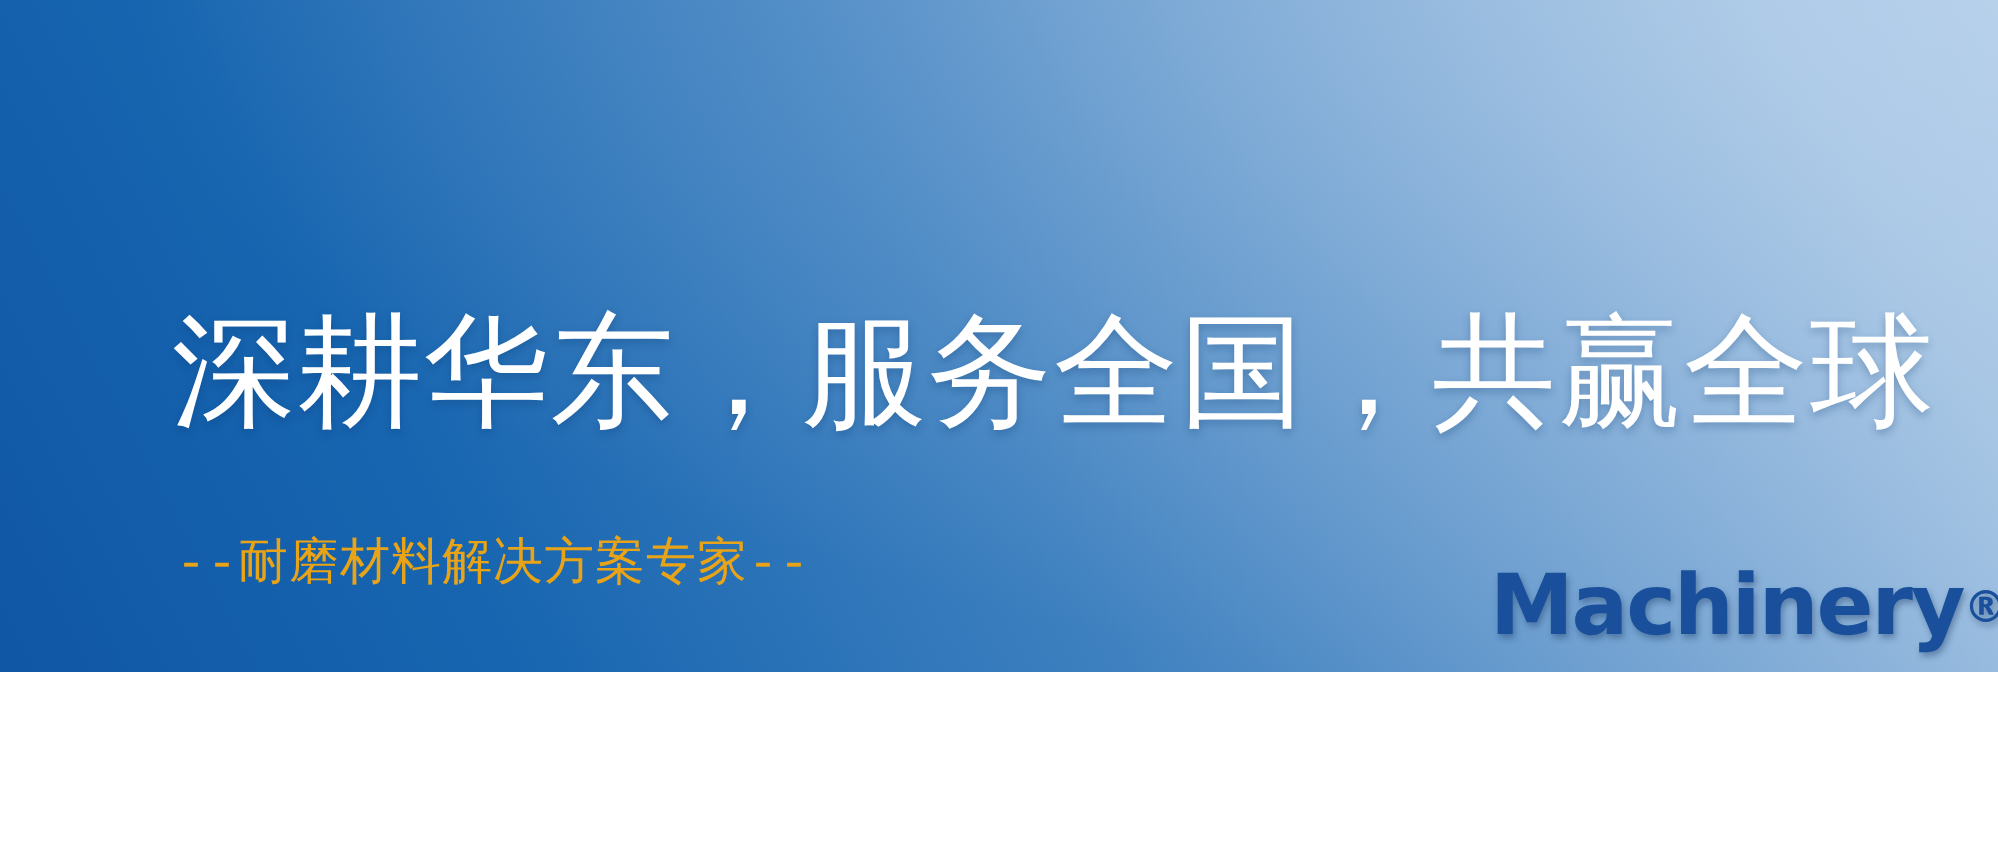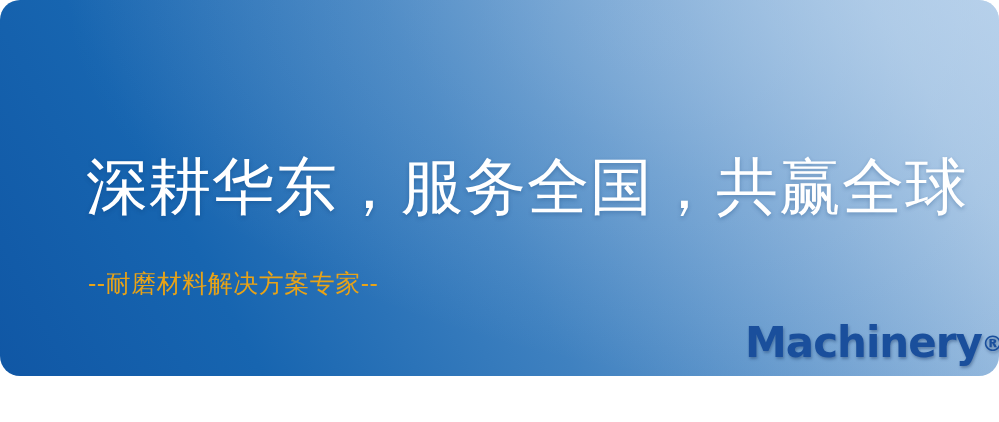--- a/index.html
+++ b/index.html
@@ -3,26 +3,25 @@
 <meta charset="utf-8">
 <style>
   html, body {
     margin: 0;
     padding: 0;
     background: #ffffff;
   }
   #banner {
     position: relative;
     width: 999px;
-    height: 376px;
+    height: 336px;
     overflow: hidden;
     font-family: "Liberation Sans", sans-serif;
     
     background: linear-gradient(62deg, #1057a5 0%, #1765b0 22%, #3f81c0 48%, #77a5d3 72%, #a2c2e2 90%, #aecae7 100%);
-    border-radius: 20px;
   }
   #banner::after {
     content: "";
     position: absolute;
     inset: 0;
     background: radial-gradient(130% 150% at 100% 0%, rgba(190,214,238,0.55) 0%, rgba(190,214,238,0.18) 40%, rgba(16,87,165,0) 72%);
     pointer-events: none;
   }
 
   .headline {
@@ -36,21 +35,21 @@
     white-space: nowrap;
     letter-spacing: 1px;
     text-shadow: 0 2px 4px rgba(10,55,110,0.30);
     z-index: 3;
   }
 
   .subhead {
     position: absolute;
     left: 88px;
     top: 268px;
-    font-family: Liberation Sans, sans-serif;
+    font-family: Liberation Mono, monospace;
     font-size: 25px;
     line-height: 1.2;
     color: #e8a317;
     white-space: nowrap;
     letter-spacing: 0.5px;
     z-index: 3;
   }
 
   
   .logo {

